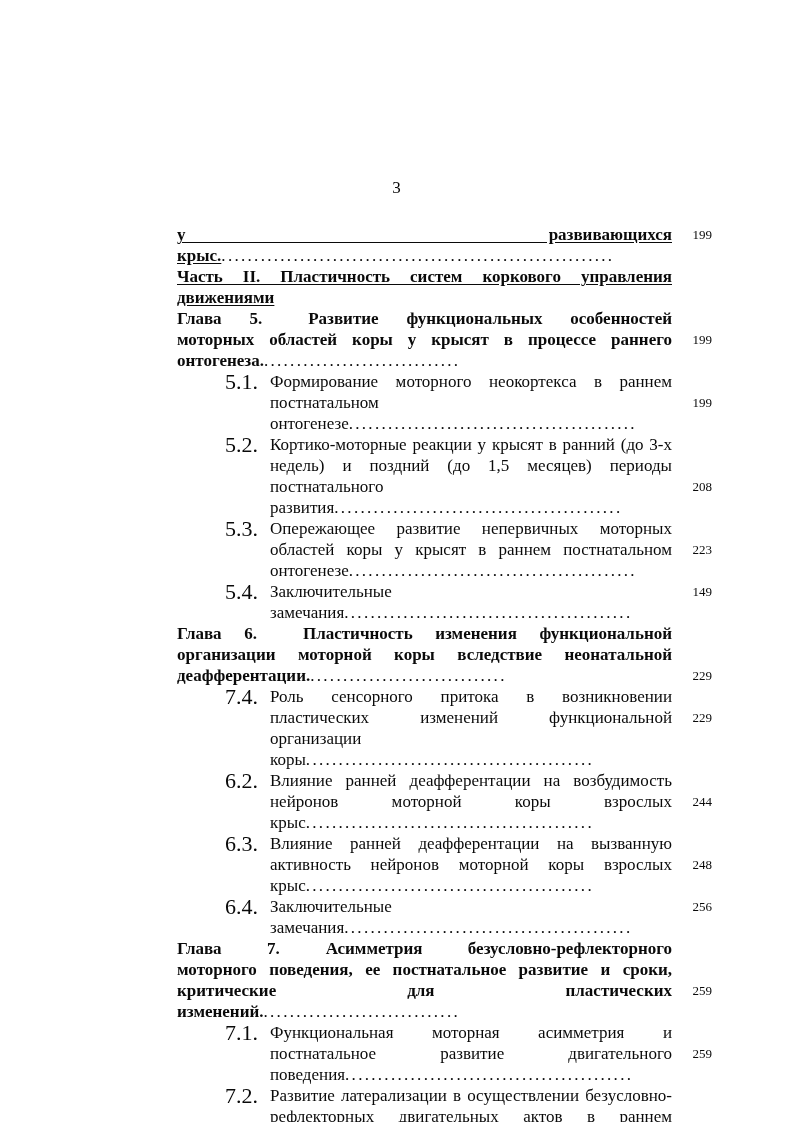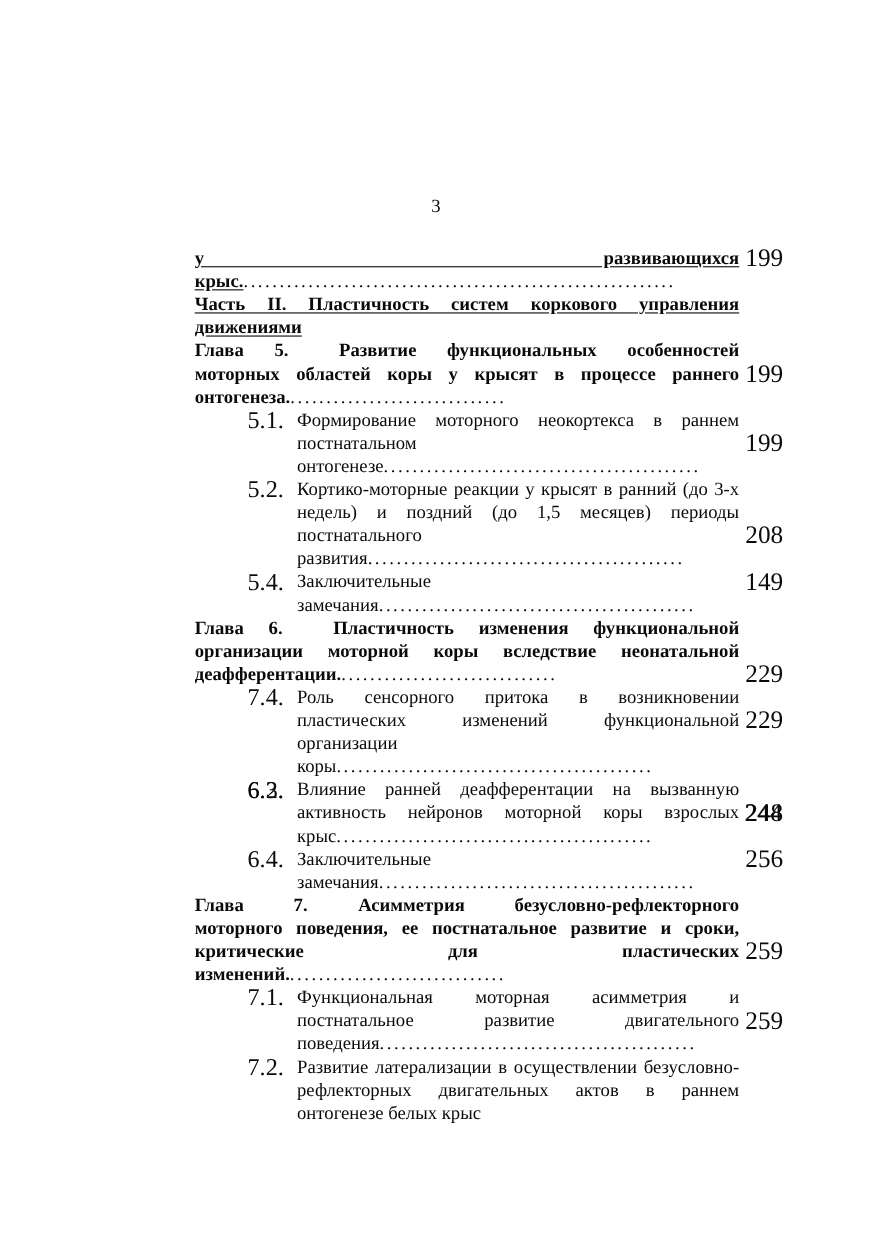--- a/index.html
+++ b/index.html
@@ -54,21 +54,21 @@
     width: 495px;
     box-sizing: border-box;
   }
 
   
   .pageno {
     position: absolute;
     right: 0;
     width: 36px;
     text-align: right;
-    font-size: 23px;
+    font-size: 13px;
     line-height: 21px;
     white-space: nowrap;
   }
 
   
 
   
   .just {
     text-align: justify;
     text-align-last: left;
@@ -142,20 +142,27 @@
       </div>
       <div class="entry">
         <div class="body-col item">
           <span class="num">5.2.</span>
           <p class="just">Кортико-моторные реакции у крысят в ранний (до 3-х недель) и поздний (до 1,5 месяцев) периоды постнатального развития<span class="dots">............................................</span></p>
         </div>
         <div class="pageno" style="top: 42px;">208</div>
       </div>
       <div class="entry">
         <div class="body-col item">
+          <span class="num">5.3.</span>
+          <p class="just">Опережающее развитие непервичных моторных областей коры у крысят в раннем постнатальном онтогенезе<span class="dots">............................................</span></p>
+        </div>
+        <div class="pageno" style="top: 21px;">223</div>
+      </div>
+      <div class="entry">
+        <div class="body-col item">
           <span class="num">5.4.</span>
           <p class="just">Заключительные замечания<span class="dots">............................................</span></p>
         </div>
         <div class="pageno" style="top: 0px;">149</div>
       </div>
       <div class="entry">
         <div class="body-col">
           <p class="just chap bold" style="text-indent: 0px;"><span class="lead">Глава 6.</span><span class="gap"></span><span>Пластичность изменения функциональной организации моторной коры вследствие неонатальной деафферентации.</span><span class="dots">..............................</span></p>
         </div>
         <div class="pageno" style="top: 42px;">229</div>
@@ -163,22 +170,23 @@
       <div class="entry">
         <div class="body-col item">
           <span class="num">7.4.</span>
           <p class="just">Роль сенсорного притока в возникновении пластических изменений функциональной организации коры<span class="dots">............................................</span></p>
         </div>
         <div class="pageno" style="top: 21px;">229</div>
       </div>
       <div class="entry">
         <div class="body-col item">
           <span class="num">6.2.</span>
-        </div>
-        <div class="pageno" style="top: 21px; text-align: center;">244</div>
+          <p class="just">Влияние ранней деафферентации на возбудимость нейронов моторной коры взрослых крыс<span class="dots">............................................</span></p>
+        </div>
+        <div class="pageno" style="top: 21px;">244</div>
       </div>
       <div class="entry">
         <div class="body-col item">
           <span class="num">6.3.</span>
           <p class="just">Влияние ранней деафферентации на вызванную активность нейронов моторной коры взрослых крыс<span class="dots">............................................</span></p>
         </div>
         <div class="pageno" style="top: 21px;">248</div>
       </div>
       <div class="entry">
         <div class="body-col item">

